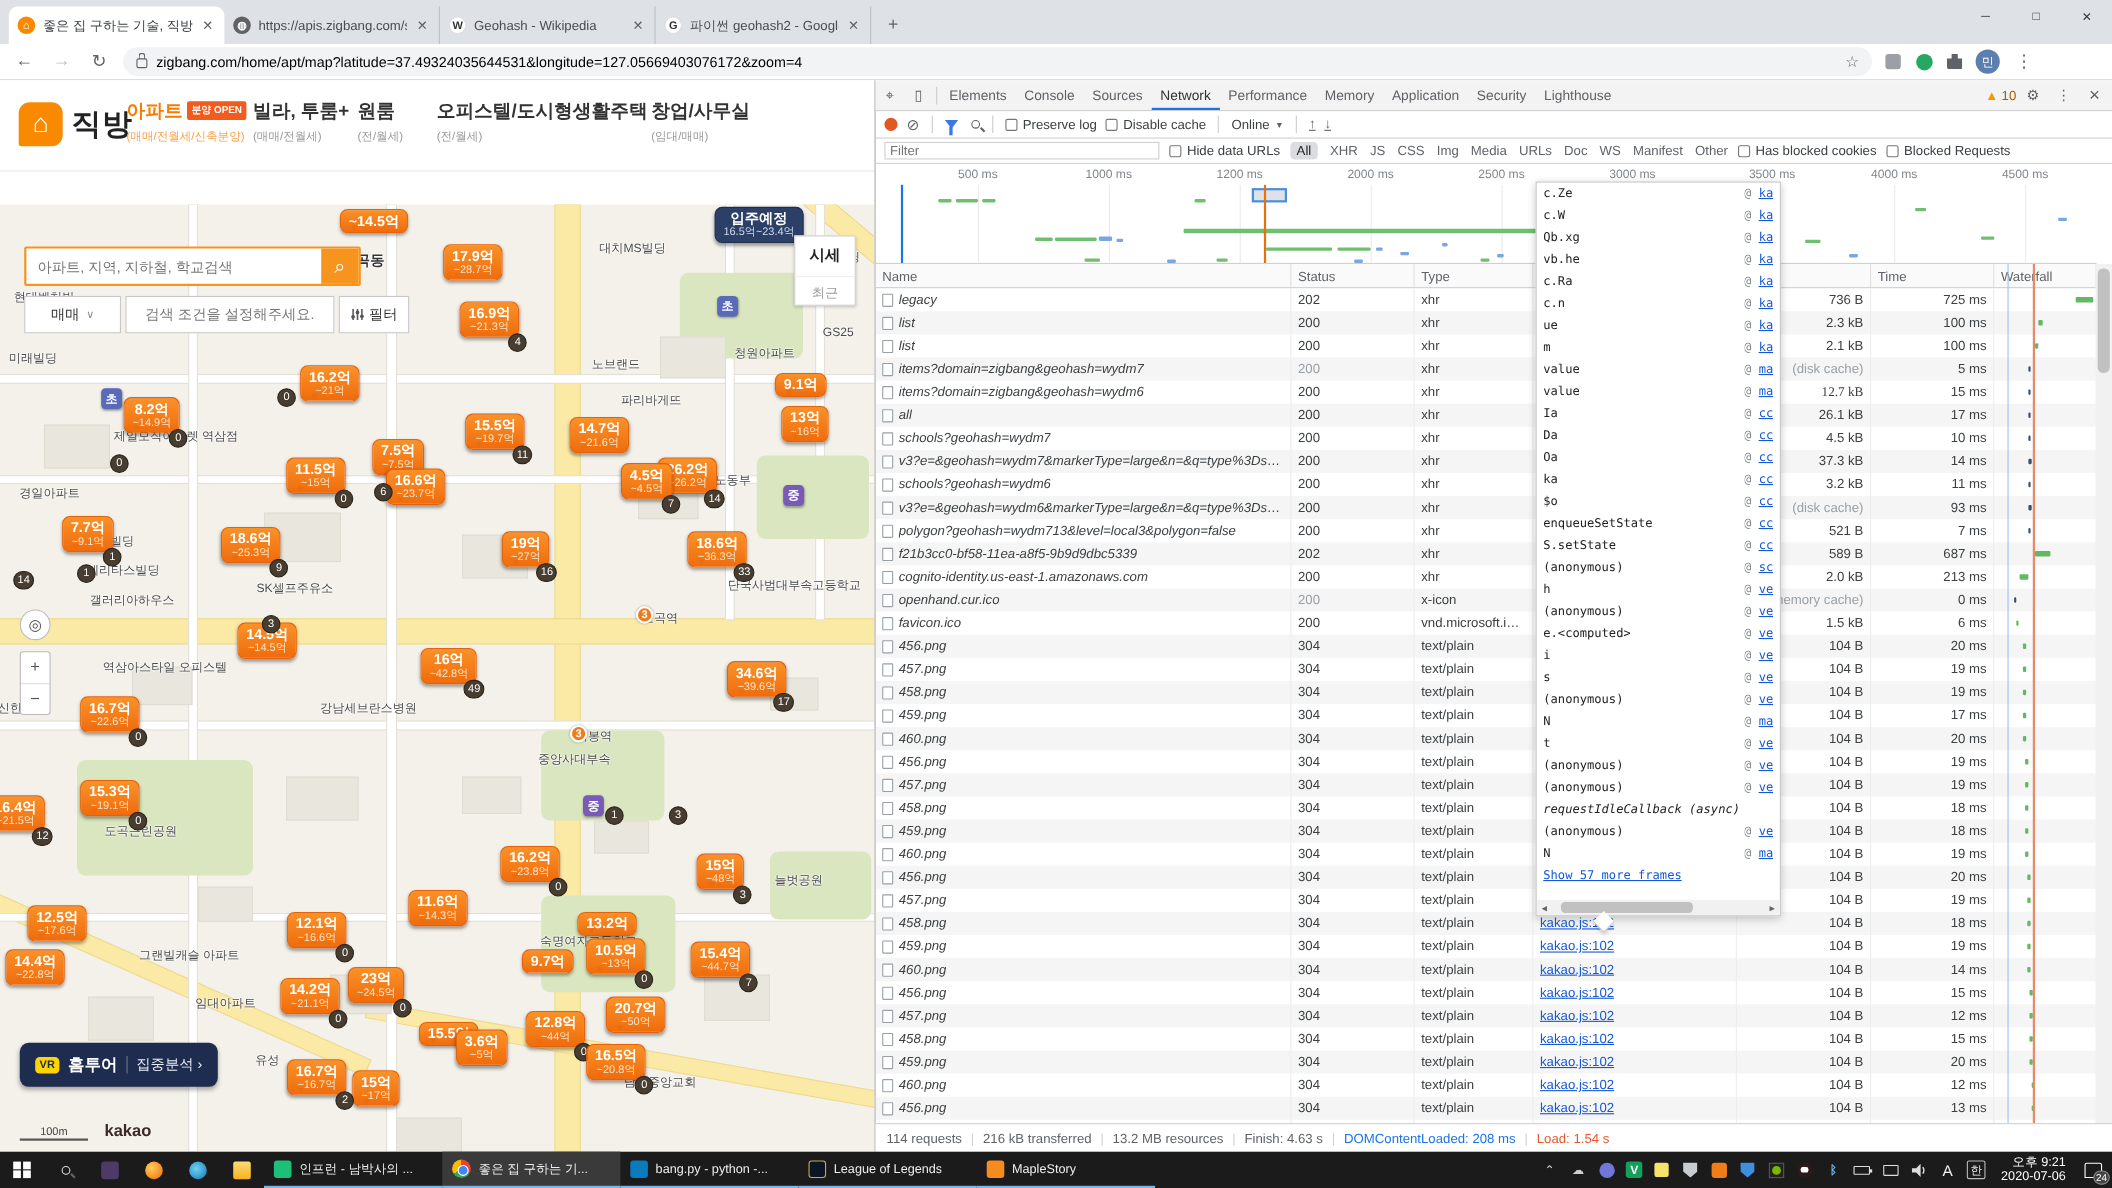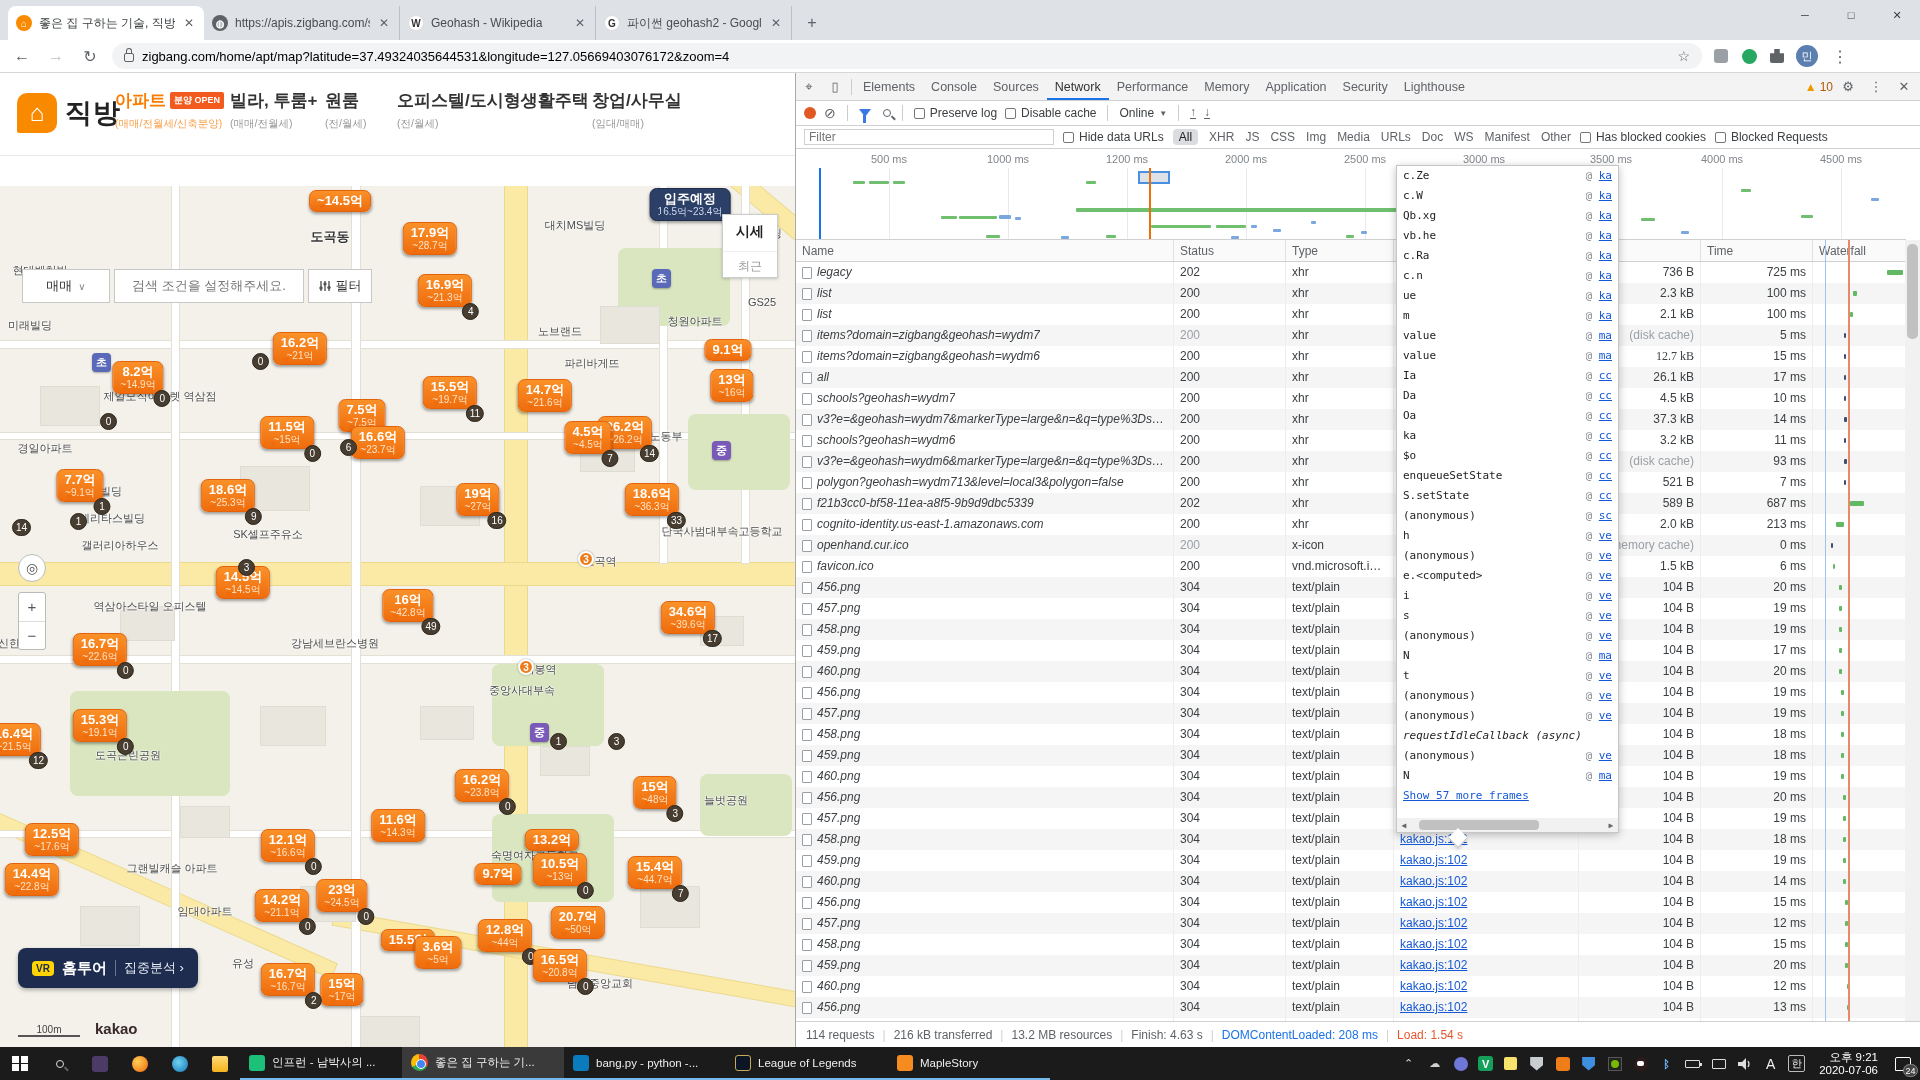--- a/index.html
+++ b/index.html
@@ -554,20 +554,24 @@
           <div class="cnt" style="left: 340px; top: 253px;">6</div>
           <div class="cnt" style="left: 70px; top: 327px;">1</div>
           <div class="cnt" style="left: 12px; top: 333px;">14</div>
           <div class="cnt" style="left: 252px; top: 167px;">0</div>
           <div class="cnt" style="left: 100px; top: 227px;">0</div>
           <div class="cnt" style="left: 238px; top: 373px;">3</div>
           <div class="cnt" style="left: 550px; top: 547px;">1</div>
           <div class="cnt" style="left: 608px; top: 547px;">3</div>
         </div>
 
+      <div id="searchov">
+        <input placeholder="아파트, 지역, 지하철, 학교검색" style="">
+        <div id="searchbtn">⌕</div>
+      </div>
       <div id="filterov">
         <div class="fbox" id="dealsel">
           <span>매매</span>
             <span class="car">∨</span>
         </div>
         <div class="fbox" id="condbox">검색 조건을 설정해주세요.</div>
         <div class="fbox" id="filterbtn">
           <svg width="12" height="12" viewBox="0 0 12 12">
               <g stroke="#555" stroke-width="1.4">
                 <line x1="2" y1="1" x2="2" y2="11"></line>

